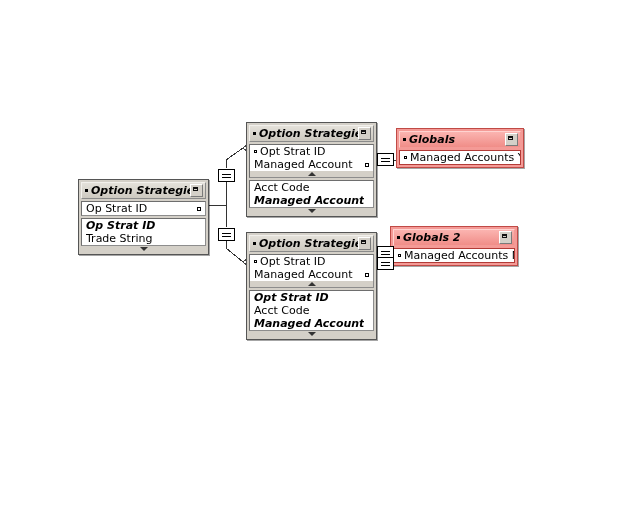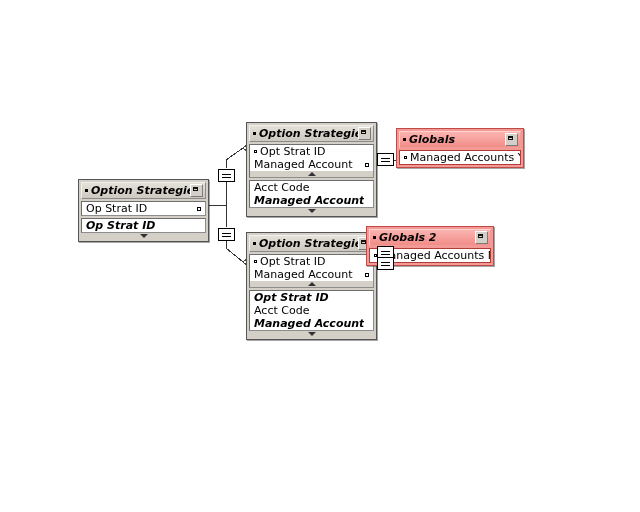--- a/index.html
+++ b/index.html
@@ -245,20 +245,23 @@
     <div class="pane">
       <div class="field">
         <span class="fname">Op Strat ID</span>
         <span class="nub"></span>
       </div>
     </div>
     <div class="pane">
       <div class="field ital">
         <span class="fname">Op Strat ID</span>
       </div>
+      <div class="field">
+        <span class="fname">Trade String</span>
+      </div>
     </div>
     <div class="scrollstrip">
       <span class="arrow down"></span>
     </div>
   </div>
 
   <div class="tbox" style="left:246px;top:122px;width:131px;">
     <div class="tbox-title">
       <span class="bullet"></span>
       <span class="ttext">Option Strategies A...</span>
@@ -332,21 +335,21 @@
       <span class="winbtn"></span>
     </div>
     <div class="pane">
       <div class="field">
         <span class="fbullet"></span>
         <span class="fname">Managed Accounts Yes</span>
       </div>
     </div>
   </div>
 
-  <div class="tbox pink" style="left:366px;top:226px;width:128px;">
+  <div class="tbox pink" style="left:390px;top:226px;width:128px;">
     <div class="tbox-title">
       <span class="bullet"></span>
       <span class="ttext">Globals 2</span>
       <span class="winbtn"></span>
     </div>
     <div class="pane">
       <div class="field">
         <span class="fbullet"></span>
         <span class="fname">Managed Accounts No</span>
       </div>

